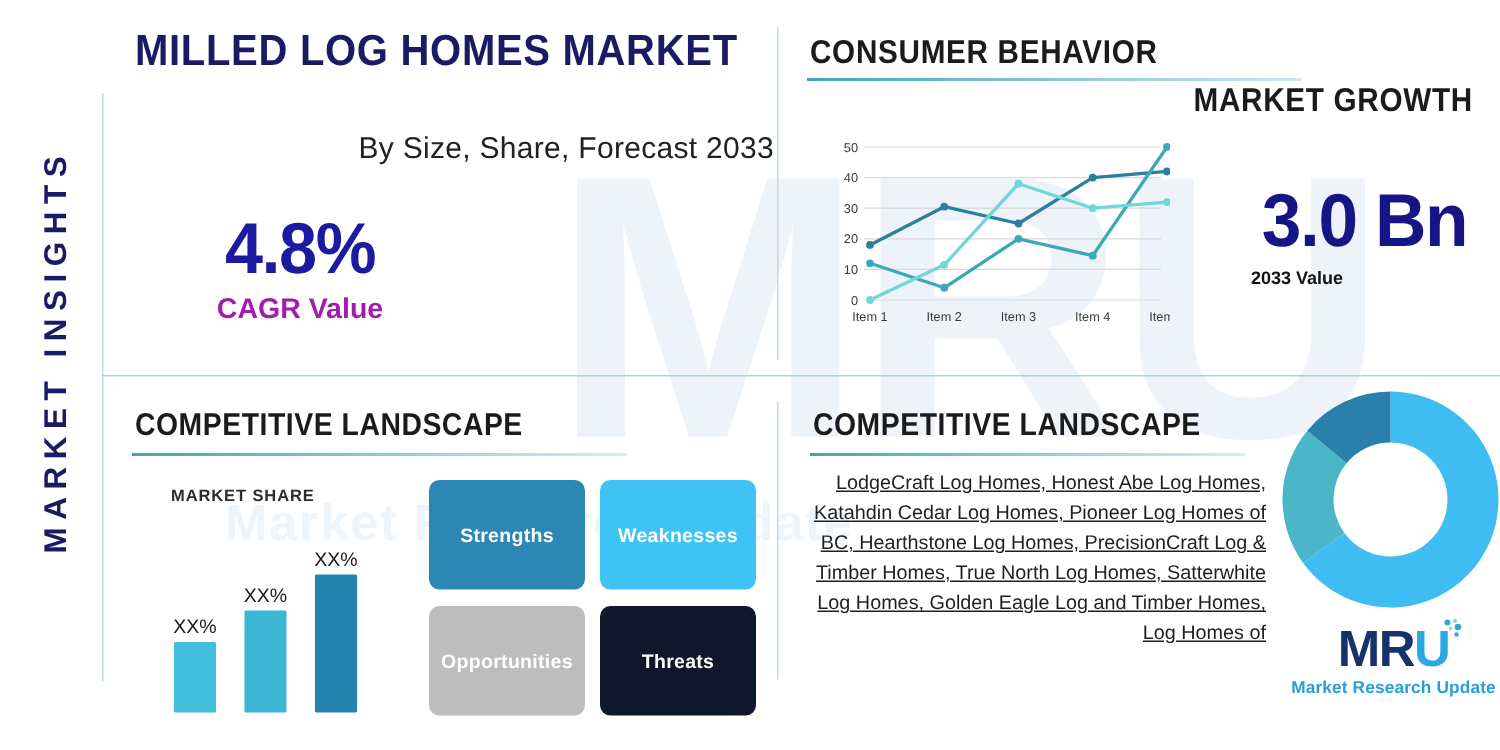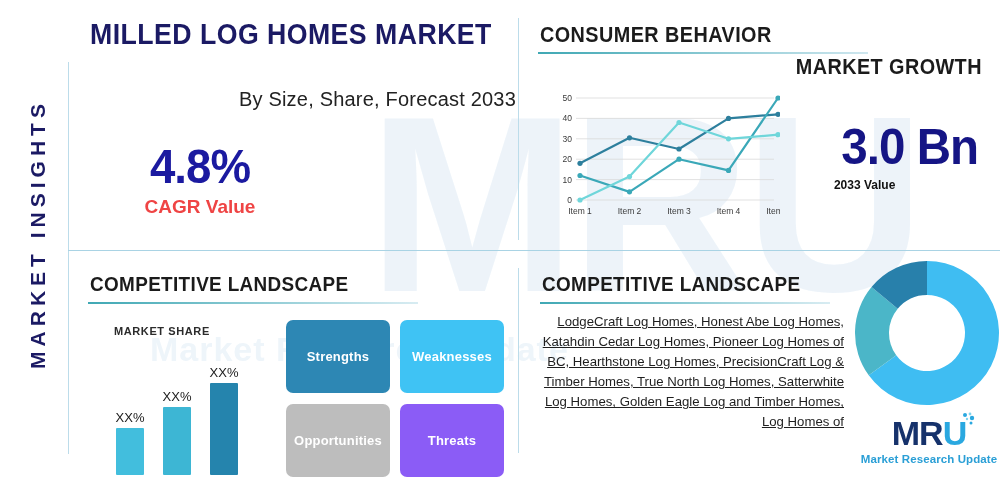--- a/index.html
+++ b/index.html
@@ -60,21 +60,21 @@
     font-size:20px; color:#222; letter-spacing:.2px;
   }
   .statwrap { position:absolute; top:122px; width:448px; height:110px; }
   .stat { position:absolute; text-align:center;margin-top:20px; }
   .stat .big {
     font-size:48px; font-weight:bold; color:#1b1aa0; letter-spacing:-1px;
     line-height:1.05; white-space:nowrap;
     transform:scaleX(.95); transform-origin:center;
   }
   .stat .cap {
-    font-size:19px; font-weight:bold; color:#ef4444; margin-top:4px; white-space:nowrap;
+    font-size:19px; font-weight:bold; color:#a21caf; margin-top:4px; white-space:nowrap;
   }
   #stat-cagr { left:42px; top:0; width:180px; }
   #stat-2026 { left:230px; top:0; width:180px; }
 
   
   #q-tr { left:520px; top:0px; width:480px; height:248px; }
   #ch-title {
     position:absolute; left:20px; top:22px;
     font-size:22px; font-weight:bold; letter-spacing:.5px; color:#1b1b1b;
     white-space:nowrap; transform:scaleX(.9); transform-origin:left center;
@@ -244,21 +244,21 @@
       <div class="bar" style="left: 65px; width: 28px; height: 68.44px; background: rgb(61, 182, 212);"></div>
       <div class="barlbl" style="left: 56px; width: 46px; top: 78.56px;">XX%</div>
       <div class="bar" style="left: 112px; width: 28px; height: 92.04px; background: rgb(37, 132, 173);"></div>
       <div class="barlbl" style="left: 103px; width: 46px; top: 54.96px;">XX%</div>
     </div>
 
   <div id="swot">
       <div class="swotbox" style="left: 0px; top: 0px; background: rgb(45, 135, 180);">Strengths</div>
       <div class="swotbox" style="left: 114px; top: 0px; background: rgb(63, 195, 244);">Weaknesses</div>
       <div class="swotbox" style="left: 0px; top: 84px; background: rgb(189, 189, 189);">Opportunities</div>
-      <div class="swotbox" style="left: 114px; top: 84px; background: #8b5cf6;">Threats</div>
+      <div class="swotbox" style="left: 114px; top: 84px; background: #0f172a;">Threats</div>
     </div>
 </div>
 
 <div class="quad" id="q-br">
   <div class="sec-title" id="br-title">COMPETITIVE LANDSCAPE</div>
   <div class="sec-rule" id="br-rule"></div>
 
   <div id="companies">LodgeCraft Log Homes, Honest Abe Log Homes, Katahdin Cedar Log Homes, Pioneer Log Homes of BC, Hearthstone Log Homes, PrecisionCraft Log &amp; Timber Homes, True North Log Homes, Satterwhite Log Homes, Golden Eagle Log and Timber Homes, Log Homes of</div>
 
   <svg id="donut" viewBox="0 0 150 150">

